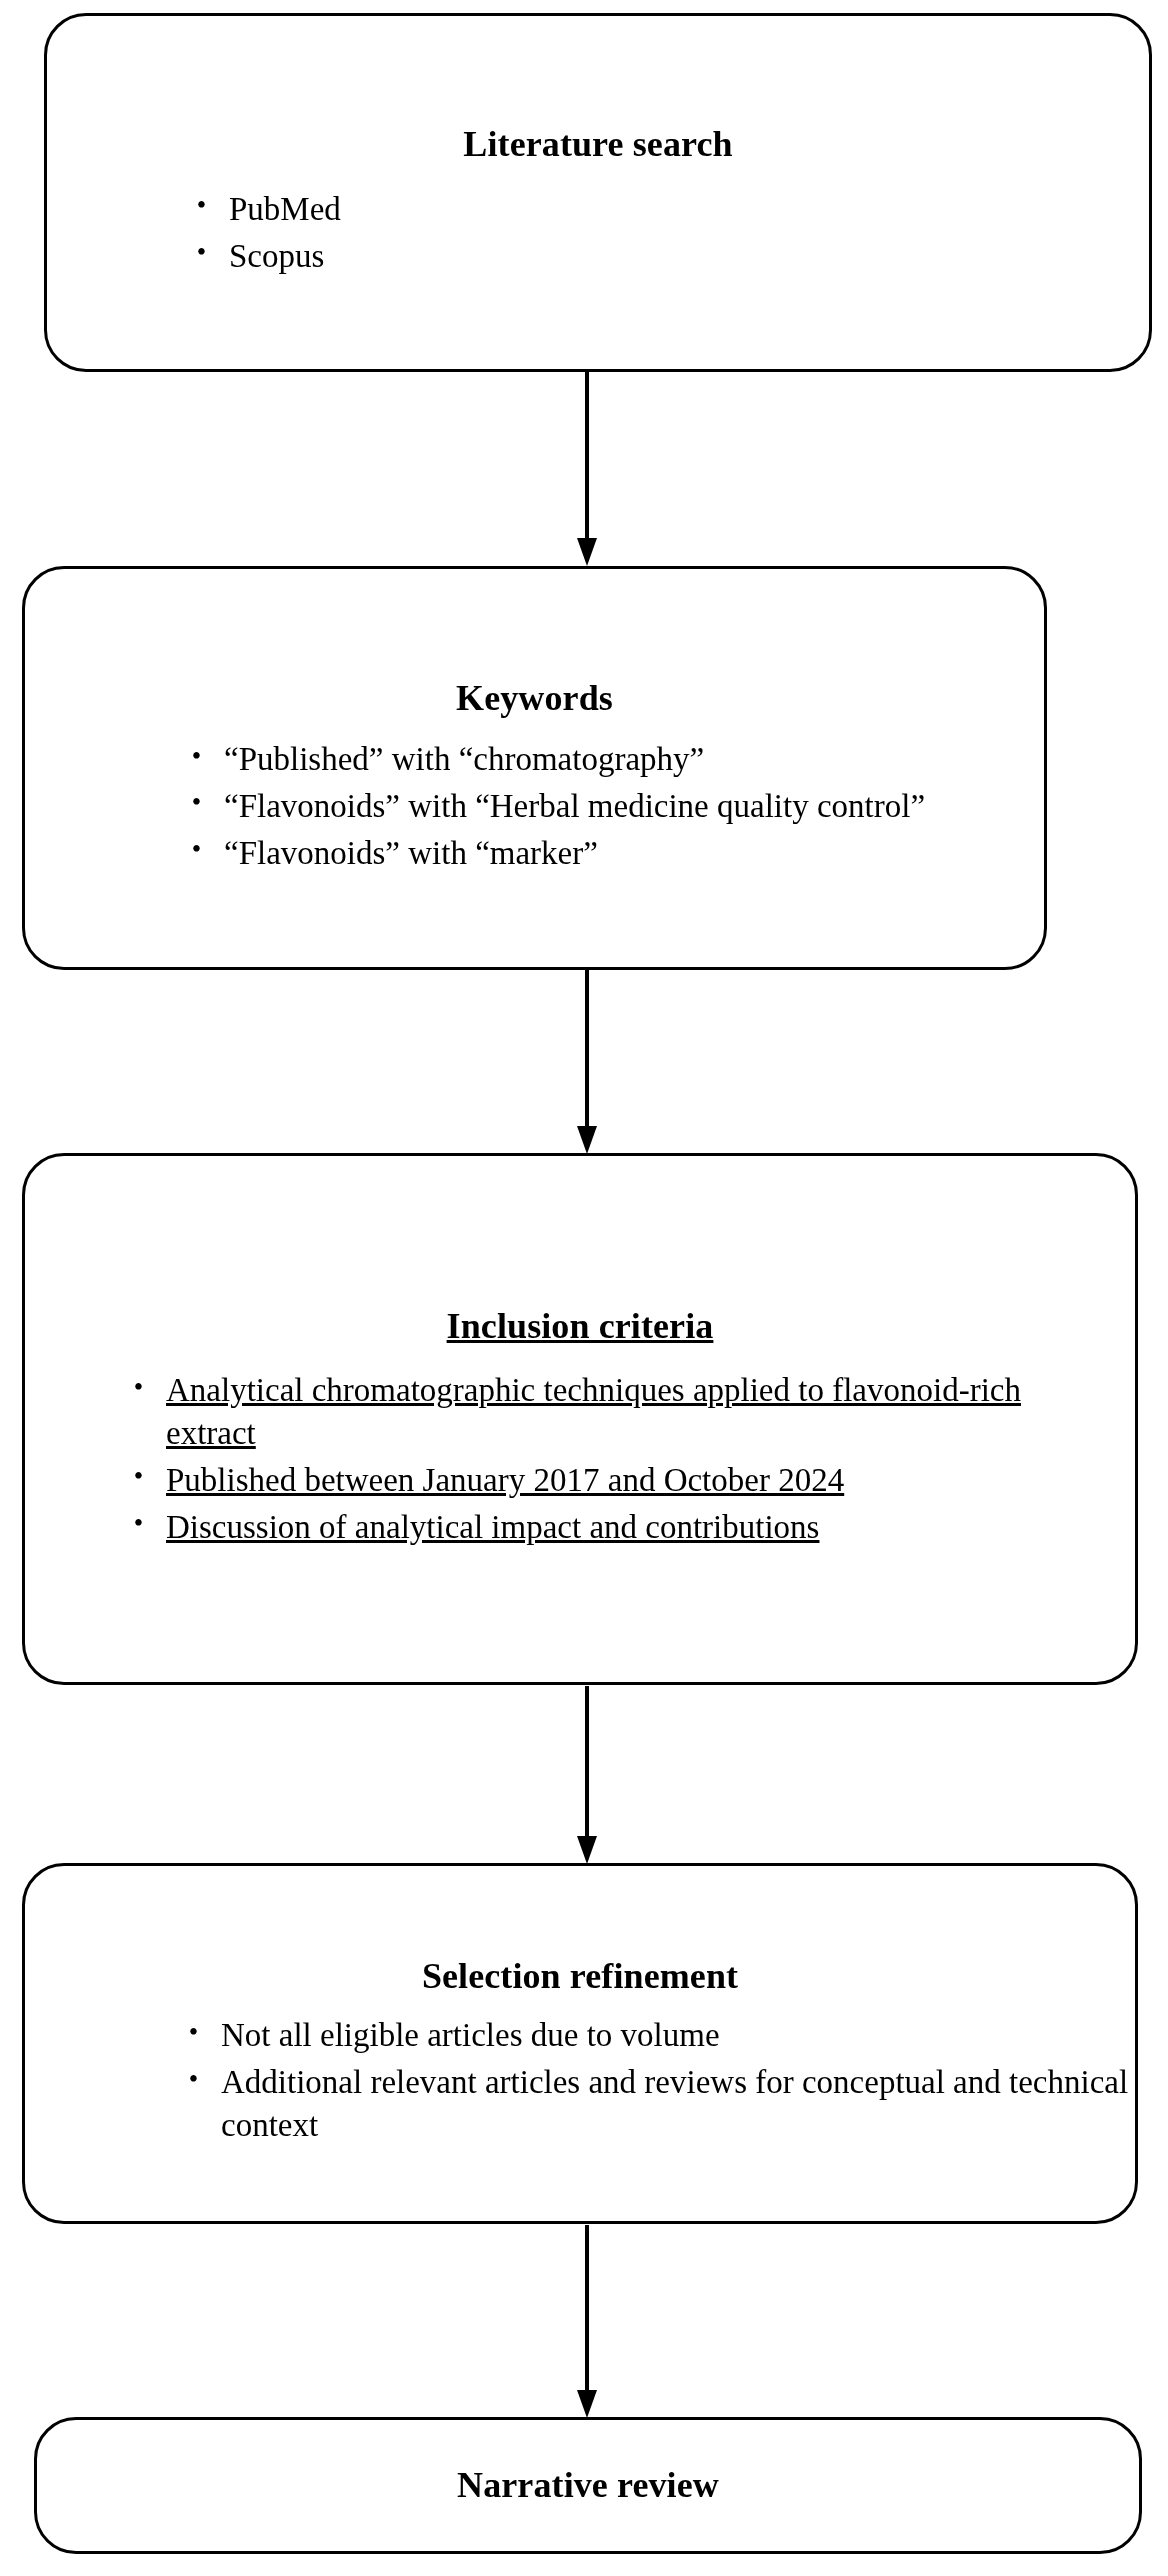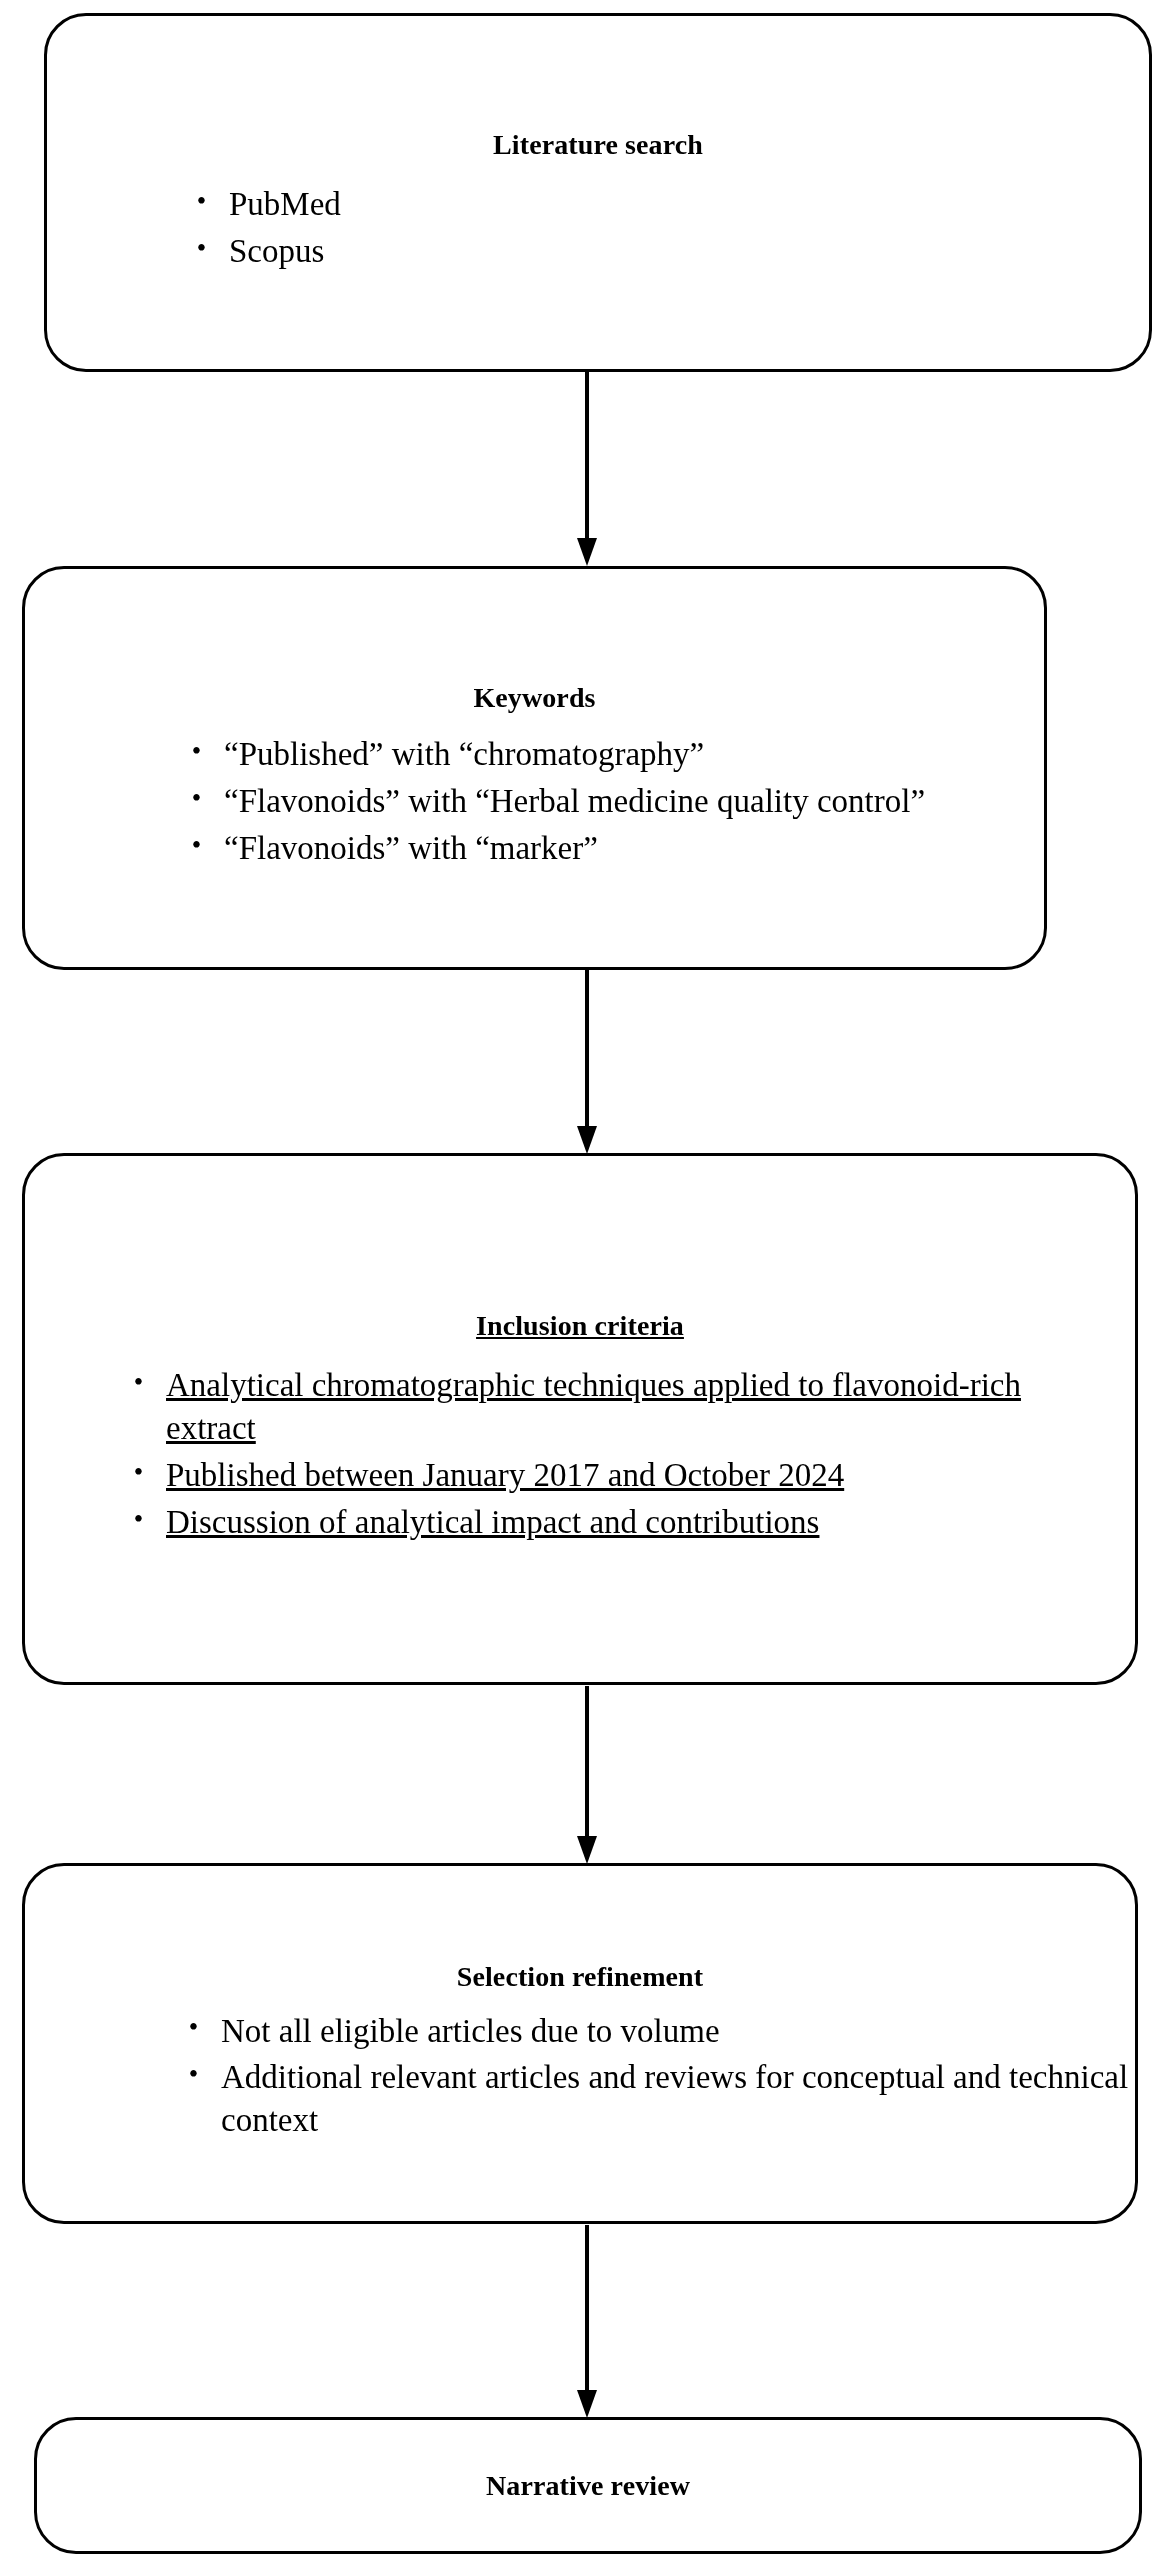--- a/index.html
+++ b/index.html
@@ -25,21 +25,21 @@
     border-radius: 42px;
     display: flex;
     flex-direction: column;
     align-items: stretch;
     justify-content: center;
   }
 
   .box-title {
     text-align: center;
     font-weight: bold;
-    font-size: 28px;
+    font-size: 36px;
     line-height: 1.12;
     letter-spacing: 0.1px;
     margin: 16px;
     padding: 0 40px;
   }
 
   .bullet-list {
     list-style: none;
     margin: 0;
     padding: 0;

